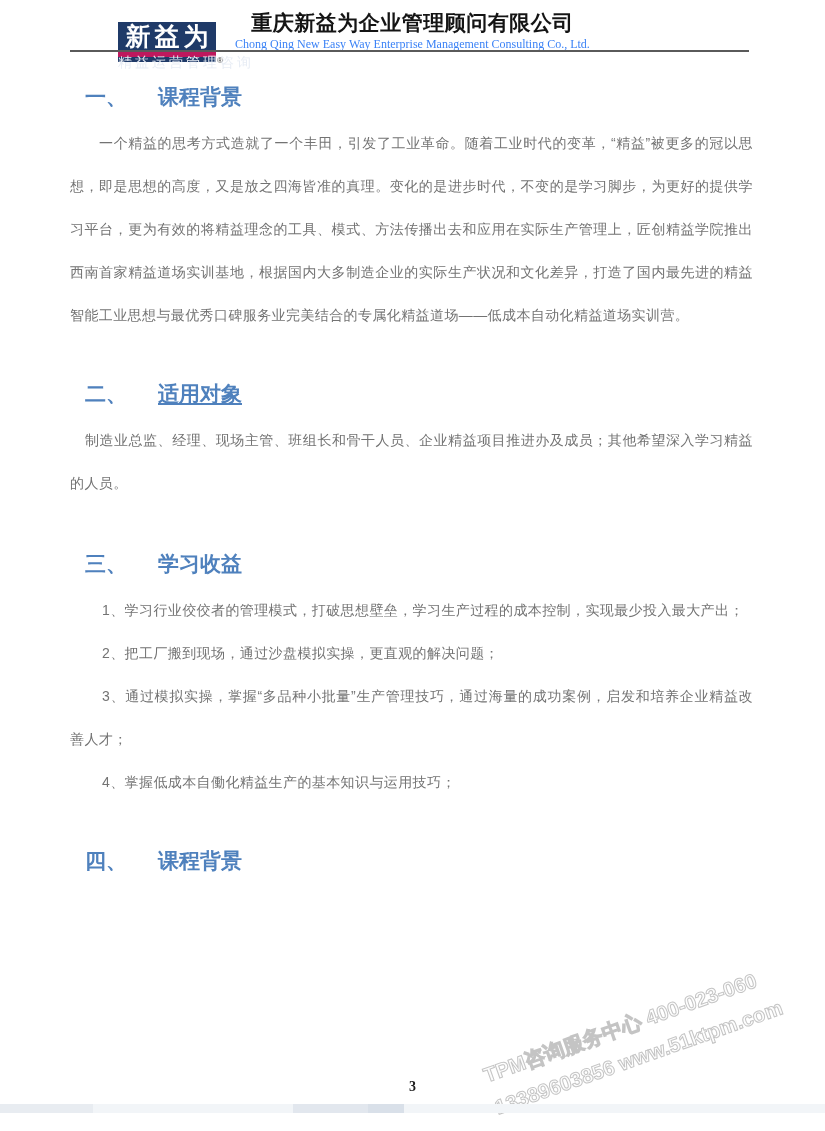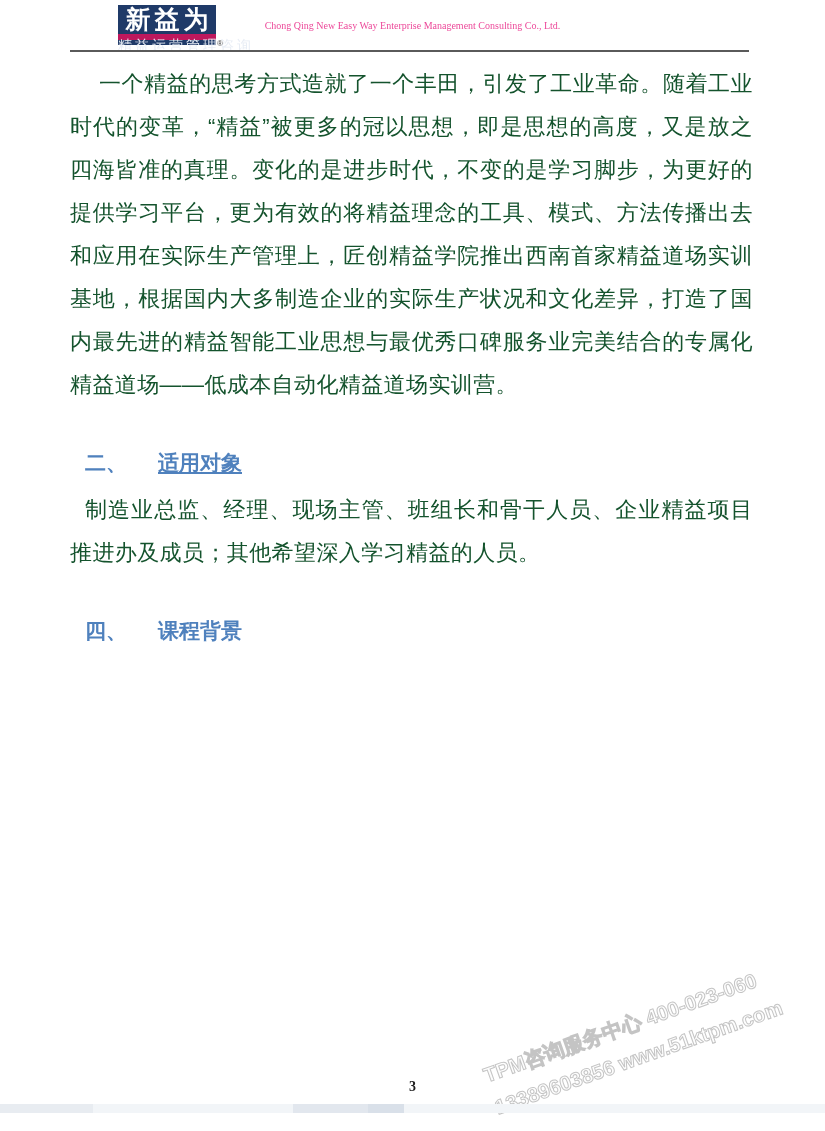--- a/index.html
+++ b/index.html
@@ -12,21 +12,21 @@
     font-family:"Liberation Sans","DejaVu Sans",sans-serif;
   }
 
   
   .doc-header{position:relative;height:50px;}
   .header-rule{
     position:absolute;left:70px;right:76px;top:50px;
     border-top:2px solid #5a5a5a;
   }
   .logo{
-    position:absolute;left:118px;top:5px;width:98px;height:40px;
+    position:absolute;left:118px;top:22px;width:98px;height:40px;
     background:#1f3a68;color:#ffffff;
     display:flex;flex-direction:column;align-items:center;justify-content:flex-start;
   }
   .logo-main{
     font-size:25px;font-weight:bold;letter-spacing:4px;line-height:29px;
     white-space:nowrap;padding-left:4px;
   }
   .logo-sub{
     font-size:14px;line-height:10px;letter-spacing:3px;white-space:nowrap;
     color:#e8edf5;border-top:6px solid #be185d;width:100%;text-align:left;
@@ -36,38 +36,38 @@
   }
   .header-text{
     position:absolute;left:0;right:0;top:10px;text-align:center;
   }
   .company-cn{
     font-size:21px;font-weight:bold;color:#141414;line-height:26px;
     letter-spacing:0.5px;margin:0;
   }
   .company-en{
     font-family:"Liberation Serif","DejaVu Serif",serif;
-    font-size:10px;color:#ec4899;line-height:15px;margin:8px;
+    font-size:12px;color:#3b82f6;line-height:15px;margin:1px;
   }
 
   
   .content{margin:0 72px 0 70px;}
   .section-heading{
     margin:0;color:#4f81bd;font-size:21px;font-weight:bold;line-height:26px;
     padding-left:15px;white-space:nowrap;
   }
   .section-heading .sec-num{display:inline-block;margin-right:31px;}
   .sec1 .section-heading{margin-top:34px;}
   .sec2 .section-heading{margin-top:44px;text-decoration:underline;}
   .sec3 .section-heading{margin-top:46px;}
   .sec4 .section-heading{margin-top:44px;}
   p.body-para{
     margin:12px 0 0 0;
-    font-size:22px;line-height:43px;letter-spacing:0.4px;
-    color:#14532d;text-align:justify;text-indent:29px;
+    font-size:14px;line-height:43px;letter-spacing:0.4px;
+    color:#737373;text-align:justify;text-indent:29px;
   }
   p.body-para.follow{margin-top:0;}
   .sec2 p.body-para{text-indent:15px;}
   .sec3 p.body-para{text-indent:32px;}
 
   
   .watermark{
     position:absolute;left:480px;top:1000px;width:348px;height:68px;
     transform:rotate(-19.5deg);
     pointer-events:none;
@@ -97,38 +97,51 @@
 
 <div class="page">
 
   <div class="doc-header">
     <div class="logo">
       <div class="logo-main">新益为</div>
       <div class="logo-sub">精益运营管理咨询</div>
       <div class="logo-reg">®</div>
     </div>
     <div class="header-text">
+      <p class="company-cn">重庆新益为企业管理顾问有限公司</p>
       <p class="company-en">Chong Qing New Easy Way Enterprise Management Consulting Co., Ltd.</p>
     </div>
     <div class="header-rule"></div>
   </div>
 
   <div class="content">
 
     <div class="sec1">
+      <h2 class="section-heading">
+        <span class="sec-num">一、</span><span>课程背景</span>
+      </h2>
       <p class="body-para">一个精益的思考方式造就了一个丰田，引发了工业革命。随着工业时代的变革，“精益”被更多的冠以思想，即是思想的高度，又是放之四海皆准的真理。变化的是进步时代，不变的是学习脚步，为更好的提供学习平台，更为有效的将精益理念的工具、模式、方法传播出去和应用在实际生产管理上，匠创精益学院推出西南首家精益道场实训基地，根据国内大多制造企业的实际生产状况和文化差异，打造了国内最先进的精益智能工业思想与最优秀口碑服务业完美结合的专属化精益道场——低成本自动化精益道场实训营。</p>
     </div>
 
     <div class="sec2">
       <h2 class="section-heading">
         <span class="sec-num">二、</span><span>适用对象</span>
       </h2>
       <p class="body-para">制造业总监、经理、现场主管、班组长和骨干人员、企业精益项目推进办及成员；其他希望深入学习精益的人员。</p>
     </div>
 
+    <div class="sec3">
+      <h2 class="section-heading">
+        <span class="sec-num">三、</span><span>学习收益</span>
+      </h2>
+      <p class="body-para">1、学习行业佼佼者的管理模式，打破思想壁垒，学习生产过程的成本控制，实现最少投入最大产出；</p>
+      <p class="body-para follow">2、把工厂搬到现场，通过沙盘模拟实操，更直观的解决问题；</p>
+      <p class="body-para follow">3、通过模拟实操，掌握“多品种小批量”生产管理技巧，通过海量的成功案例，启发和培养企业精益改善人才；</p>
+      <p class="body-para follow">4、掌握低成本自働化精益生产的基本知识与运用技巧；</p>
+    </div>
 
     <div class="sec4">
       <h2 class="section-heading">
         <span class="sec-num">四、</span><span>课程背景</span>
       </h2>
     </div>
 
   </div>
 
   <div class="watermark">

